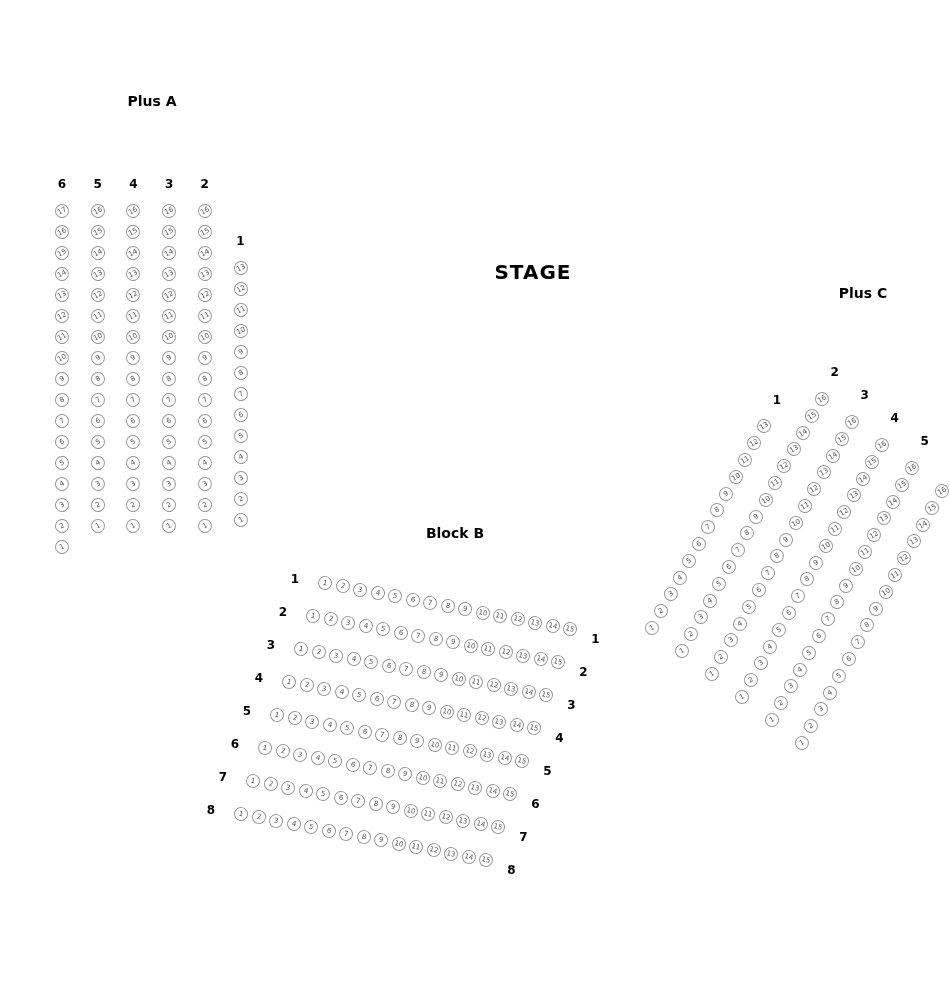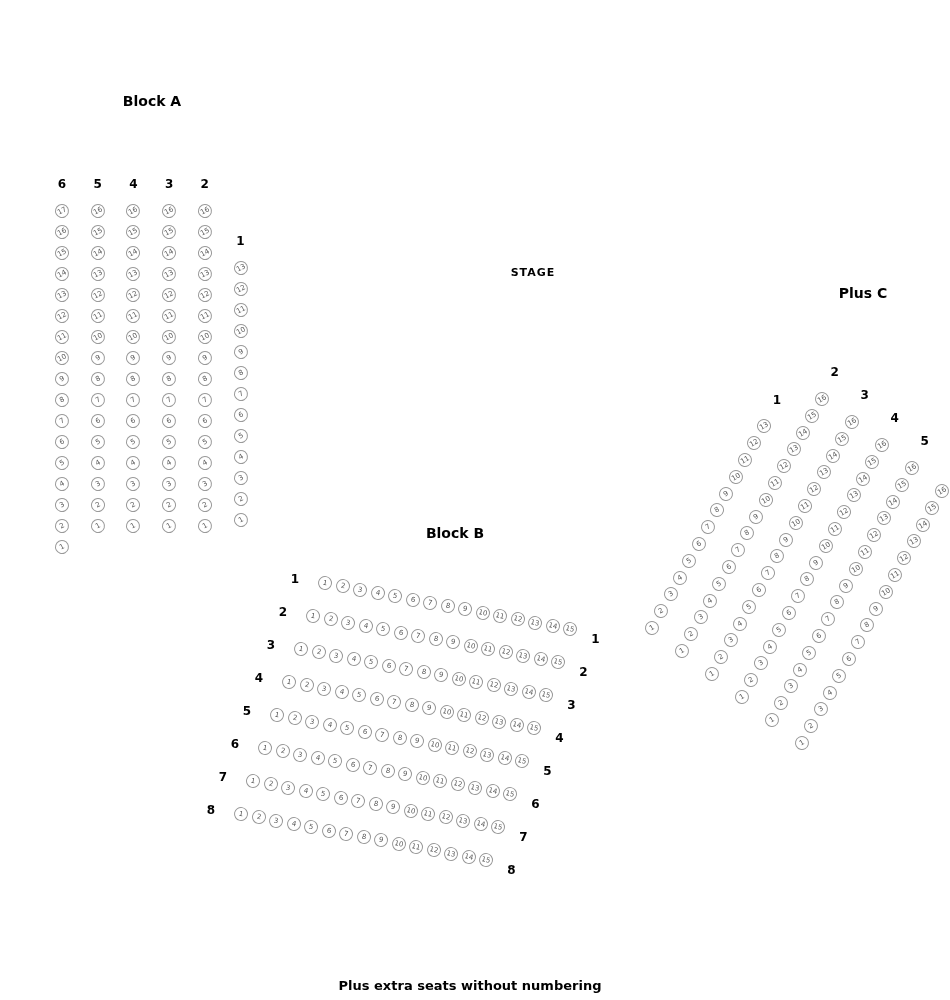--- a/index.html
+++ b/index.html
@@ -16,34 +16,34 @@
   .row-label{
     position:absolute;font-weight:bold;font-size:12px;color:#000;
     transform:translate(-50%,-50%);white-space:nowrap;
   }
   .block-title{
     position:absolute;font-weight:bold;font-size:14px;color:#000;
     transform:translate(-50%,-50%);white-space:nowrap;
   }
   .stage-label{
     position:absolute;left:533px;top:272px;transform:translate(-50%,-50%);
-    font-weight:bold;font-size:11px;letter-spacing:1px;color:#000;
+    font-weight:bold;font-size:20px;letter-spacing:1px;color:#000;
   }
   .footer-note{
     position:absolute;left:470px;top:985px;transform:translate(-50%,-50%);
     font-weight:bold;font-size:13px;color:#000;
   }
 </style>
 </head>
 <body>
 
 <div class="canvas">
   <div class="stage-label">STAGE</div>
   <div id="seat-layer">
-      <div class="block-title" style="left: 152px; top: 101px;">Block A</div>
+      <div class="block-title" style="left: 152px; top: 101px;">Plus A</div>
       <div class="seat" style="width: 14px; height: 14px; left: 55px; top: 204px; transform: rotate(-28deg); border-color: rgb(154, 154, 154); color: rgb(85, 85, 85);">17</div>
       <div class="seat" style="width: 14px; height: 14px; left: 55px; top: 225px; transform: rotate(-28deg); border-color: rgb(154, 154, 154); color: rgb(85, 85, 85);">16</div>
       <div class="seat" style="width: 14px; height: 14px; left: 55px; top: 246px; transform: rotate(-28deg); border-color: rgb(154, 154, 154); color: rgb(85, 85, 85);">15</div>
       <div class="seat" style="width: 14px; height: 14px; left: 55px; top: 267px; transform: rotate(-28deg); border-color: rgb(154, 154, 154); color: rgb(85, 85, 85);">14</div>
       <div class="seat" style="width: 14px; height: 14px; left: 55px; top: 288px; transform: rotate(-28deg); border-color: rgb(154, 154, 154); color: rgb(85, 85, 85);">13</div>
       <div class="seat" style="width: 14px; height: 14px; left: 55px; top: 309px; transform: rotate(-28deg); border-color: rgb(154, 154, 154); color: rgb(85, 85, 85);">12</div>
       <div class="seat" style="width: 14px; height: 14px; left: 55px; top: 330px; transform: rotate(-28deg); border-color: rgb(154, 154, 154); color: rgb(85, 85, 85);">11</div>
       <div class="seat" style="width: 14px; height: 14px; left: 55px; top: 351px; transform: rotate(-28deg); border-color: rgb(154, 154, 154); color: rgb(85, 85, 85);">10</div>
       <div class="seat" style="width: 14px; height: 14px; left: 55px; top: 372px; transform: rotate(-28deg); border-color: rgb(154, 154, 154); color: rgb(85, 85, 85);">9</div>
       <div class="seat" style="width: 14px; height: 14px; left: 55px; top: 393px; transform: rotate(-28deg); border-color: rgb(154, 154, 154); color: rgb(85, 85, 85);">8</div>
@@ -367,14 +367,13 @@
       <div class="seat" style="width: 14px; height: 14px; left: 860.1px; top: 618.4px; transform: rotate(-30deg); border-color: rgb(154, 154, 154); color: rgb(85, 85, 85);">8</div>
       <div class="seat" style="width: 14px; height: 14px; left: 869.4px; top: 601.6px; transform: rotate(-30deg); border-color: rgb(154, 154, 154); color: rgb(85, 85, 85);">9</div>
       <div class="seat" style="width: 14px; height: 14px; left: 878.7px; top: 584.8px; transform: rotate(-30deg); border-color: rgb(154, 154, 154); color: rgb(85, 85, 85);">10</div>
       <div class="seat" style="width: 14px; height: 14px; left: 888px; top: 568px; transform: rotate(-30deg); border-color: rgb(154, 154, 154); color: rgb(85, 85, 85);">11</div>
       <div class="seat" style="width: 14px; height: 14px; left: 897.3px; top: 551.2px; transform: rotate(-30deg); border-color: rgb(154, 154, 154); color: rgb(85, 85, 85);">12</div>
       <div class="seat" style="width: 14px; height: 14px; left: 906.6px; top: 534.4px; transform: rotate(-30deg); border-color: rgb(154, 154, 154); color: rgb(85, 85, 85);">13</div>
       <div class="seat" style="width: 14px; height: 14px; left: 915.9px; top: 517.6px; transform: rotate(-30deg); border-color: rgb(154, 154, 154); color: rgb(85, 85, 85);">14</div>
       <div class="seat" style="width: 14px; height: 14px; left: 925.2px; top: 500.8px; transform: rotate(-30deg); border-color: rgb(154, 154, 154); color: rgb(85, 85, 85);">15</div>
       <div class="seat" style="width: 14px; height: 14px; left: 934.5px; top: 484px; transform: rotate(-30deg); border-color: rgb(154, 154, 154); color: rgb(85, 85, 85);">16</div>
     </div>
-  <div class="footer-note">Plus extra seats without numbering</div>
 </div>
 
 </body></html>

